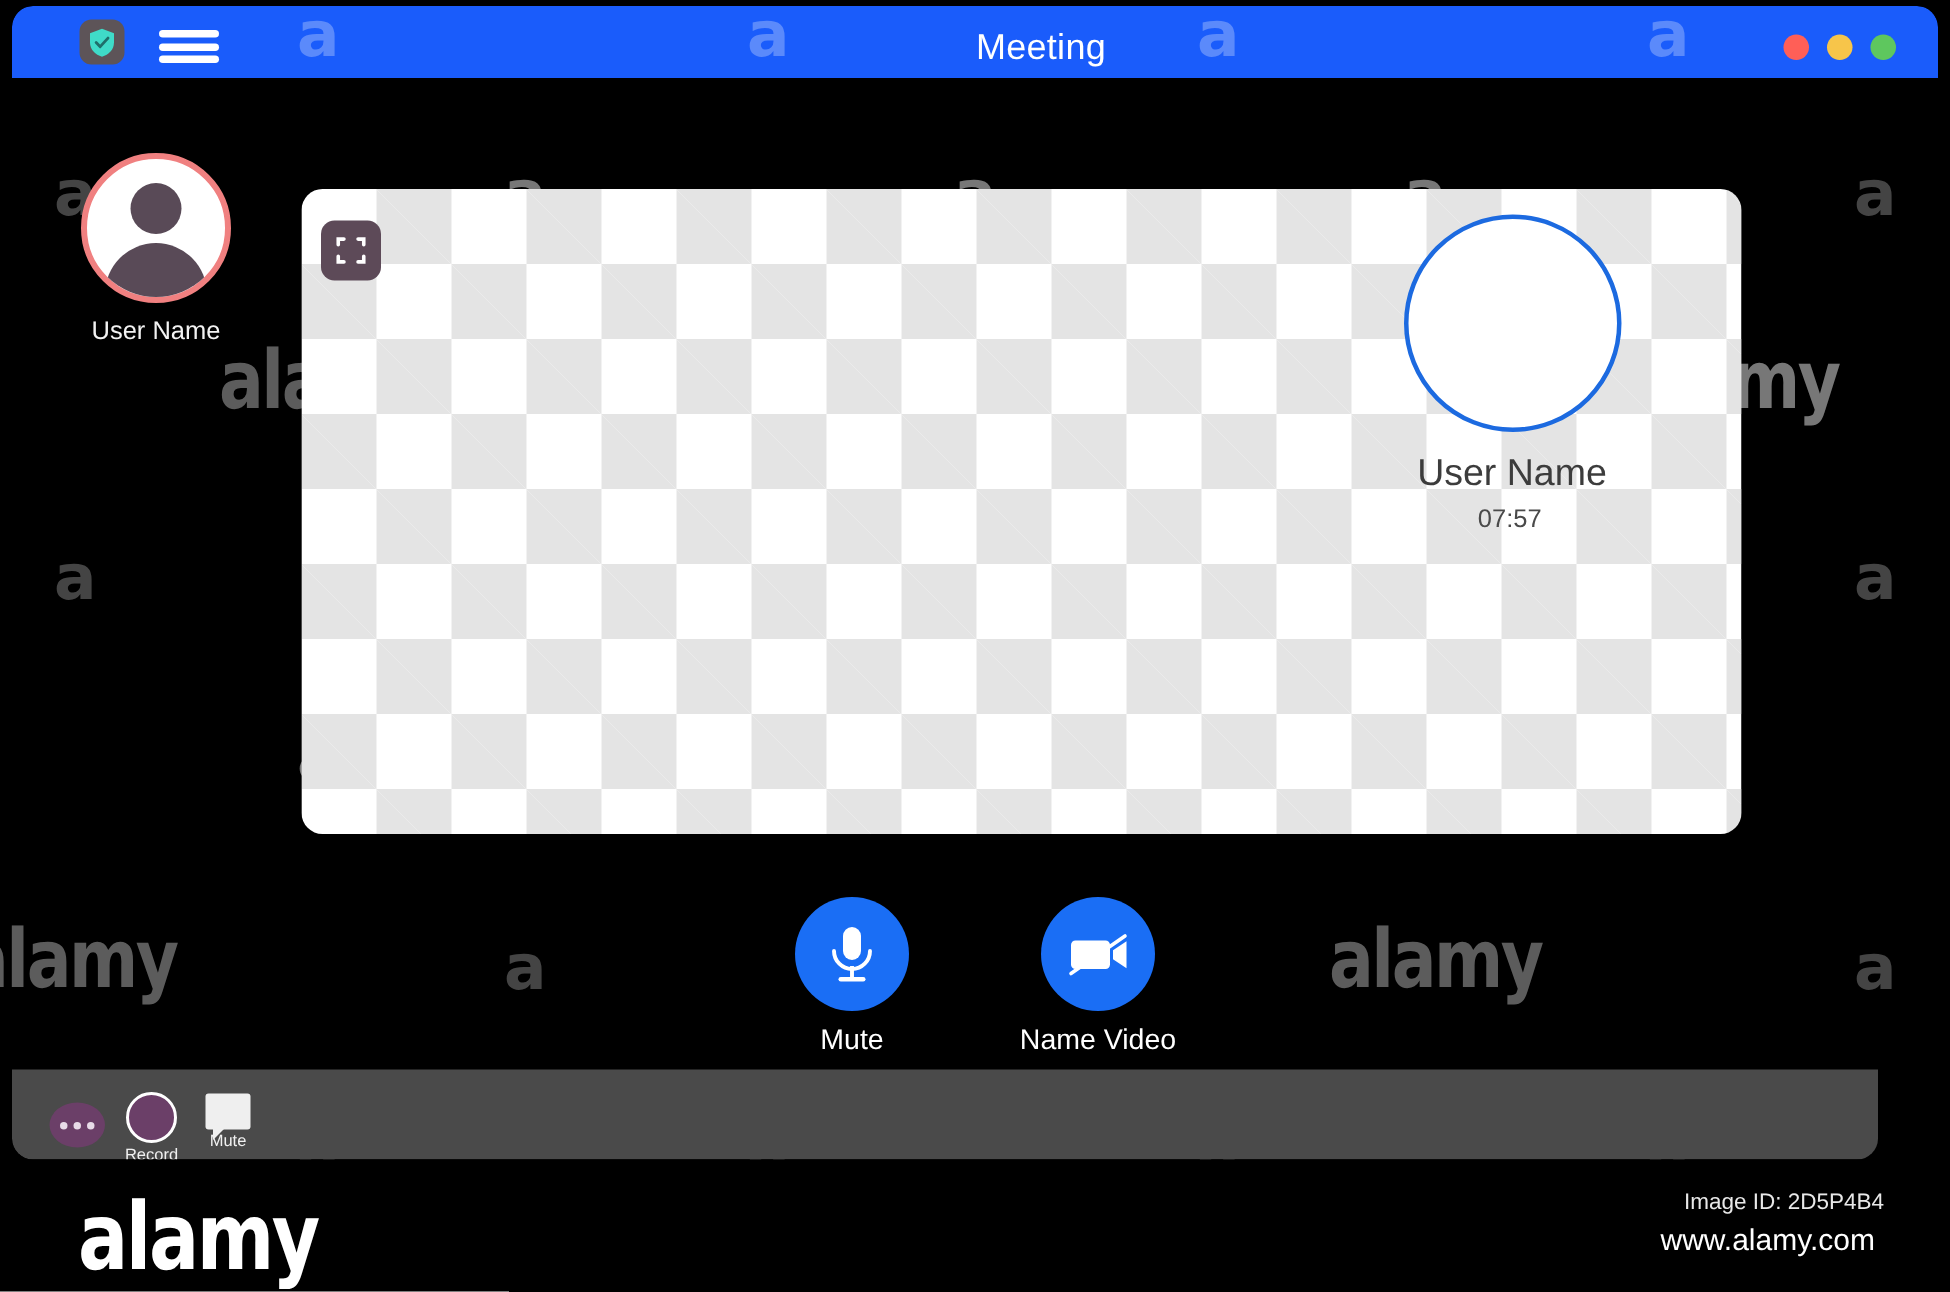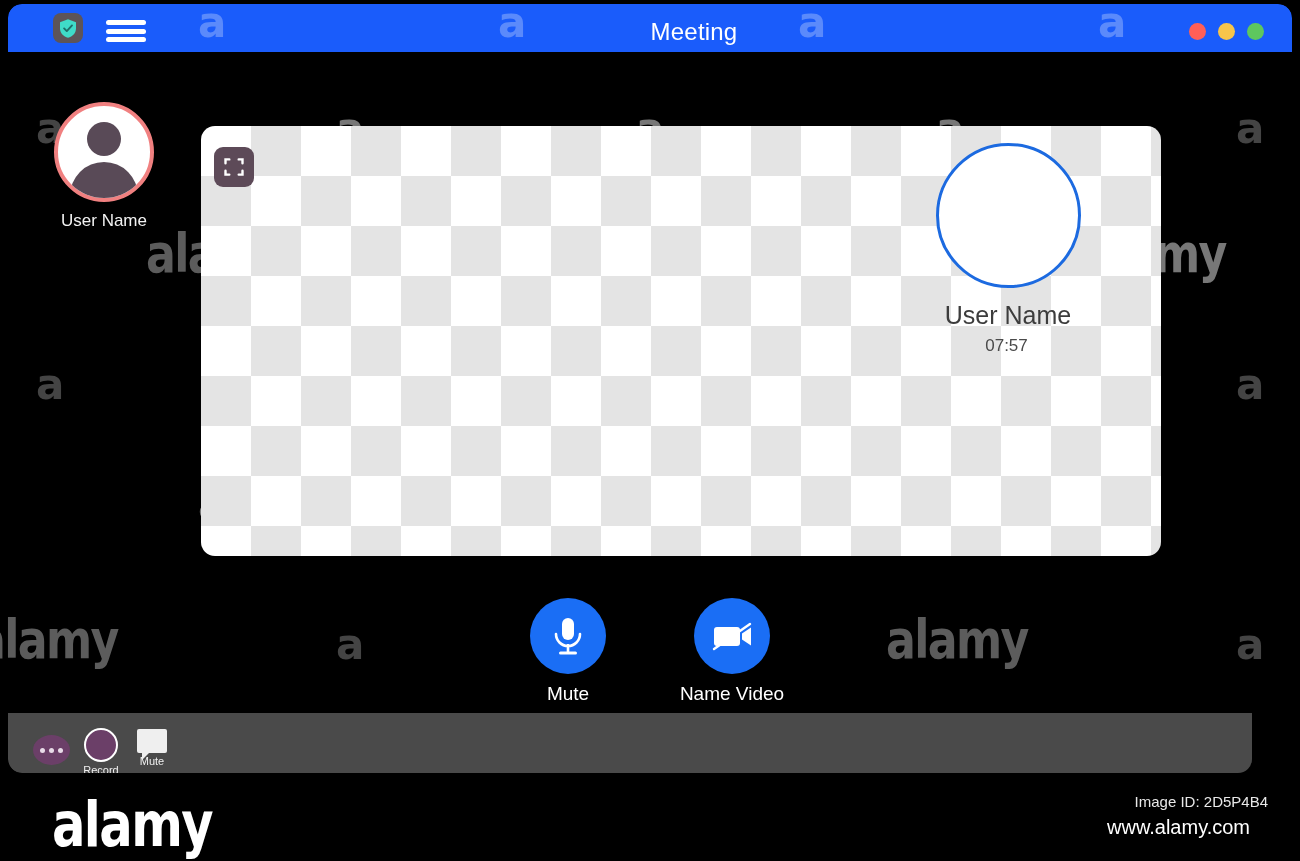--- a/index.html
+++ b/index.html
@@ -368,21 +368,21 @@
     color: #ffffff;
     font-family: "DejaVu Sans", sans-serif;
     font-weight: bold;
     font-size: 62px;
     letter-spacing: -2px;
     transform: scaleX(.8);
     transform-origin: left top;
   }
   #footer-imageid {
     position: absolute;
-    right: 32px;
+    right: 44px;
     top: 20px;
     color: #e8e8e8;
     font-size: 15px;
     margin-left: 32px;
   }
   #footer-url {
     position: absolute;
     right: 50px;
     top: 43px;
     color: #ffffff;

